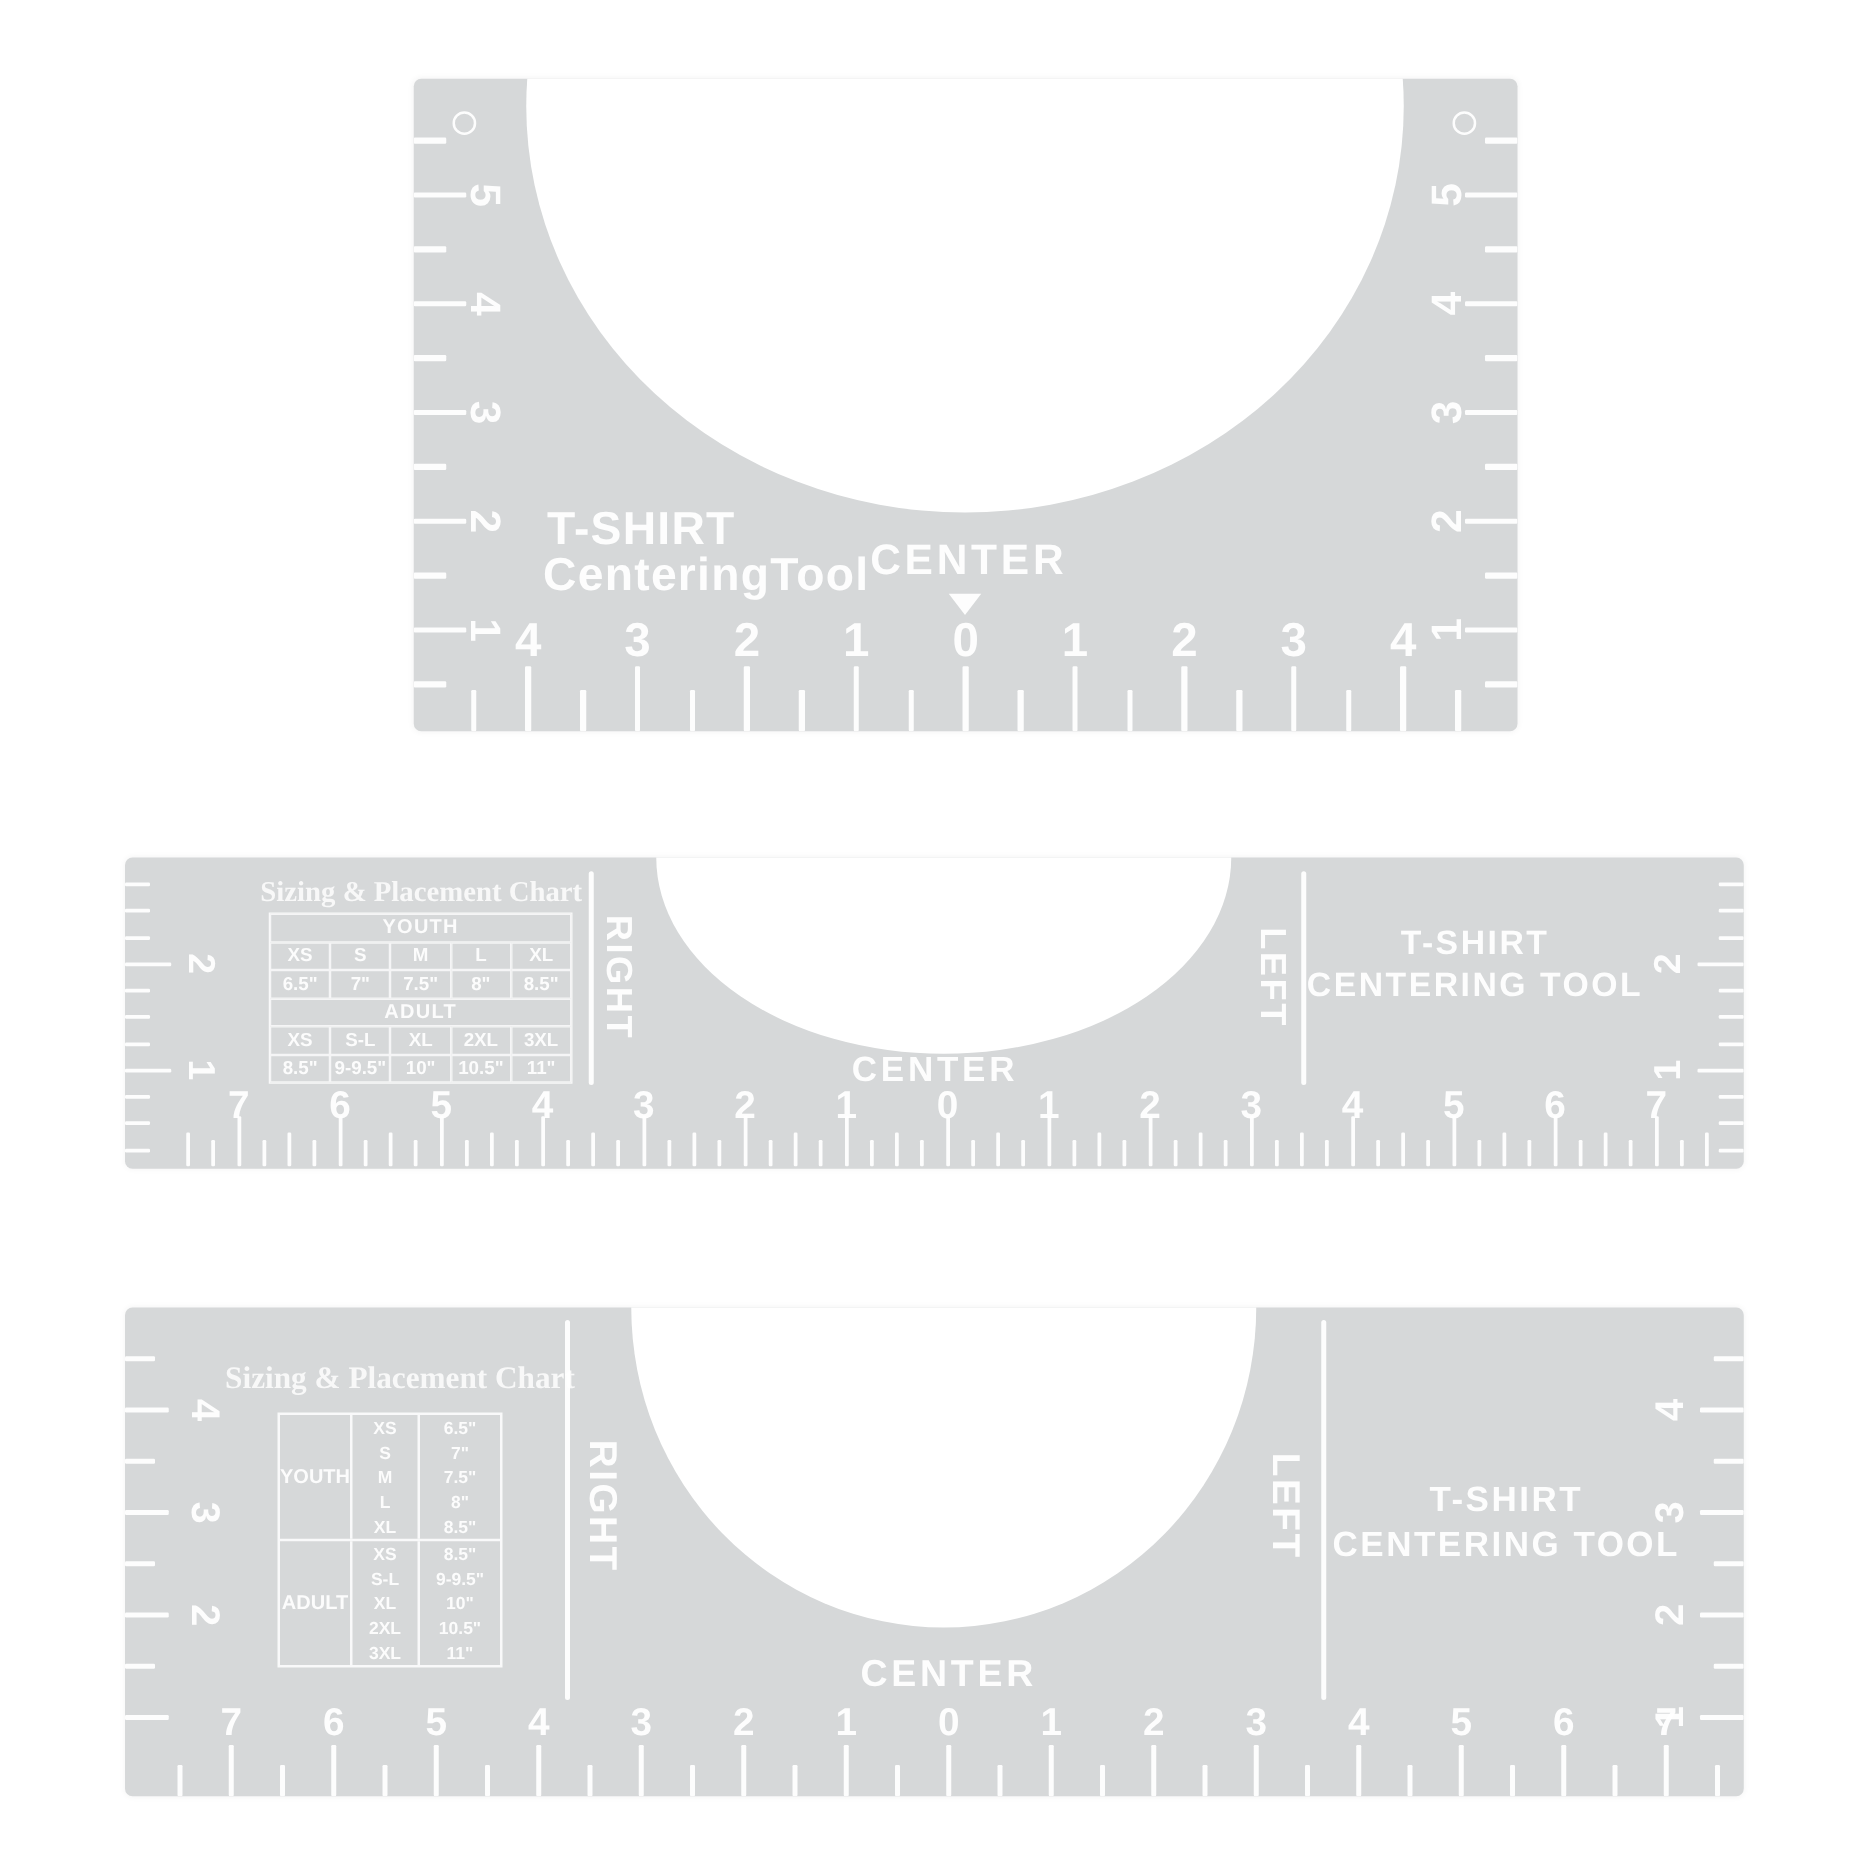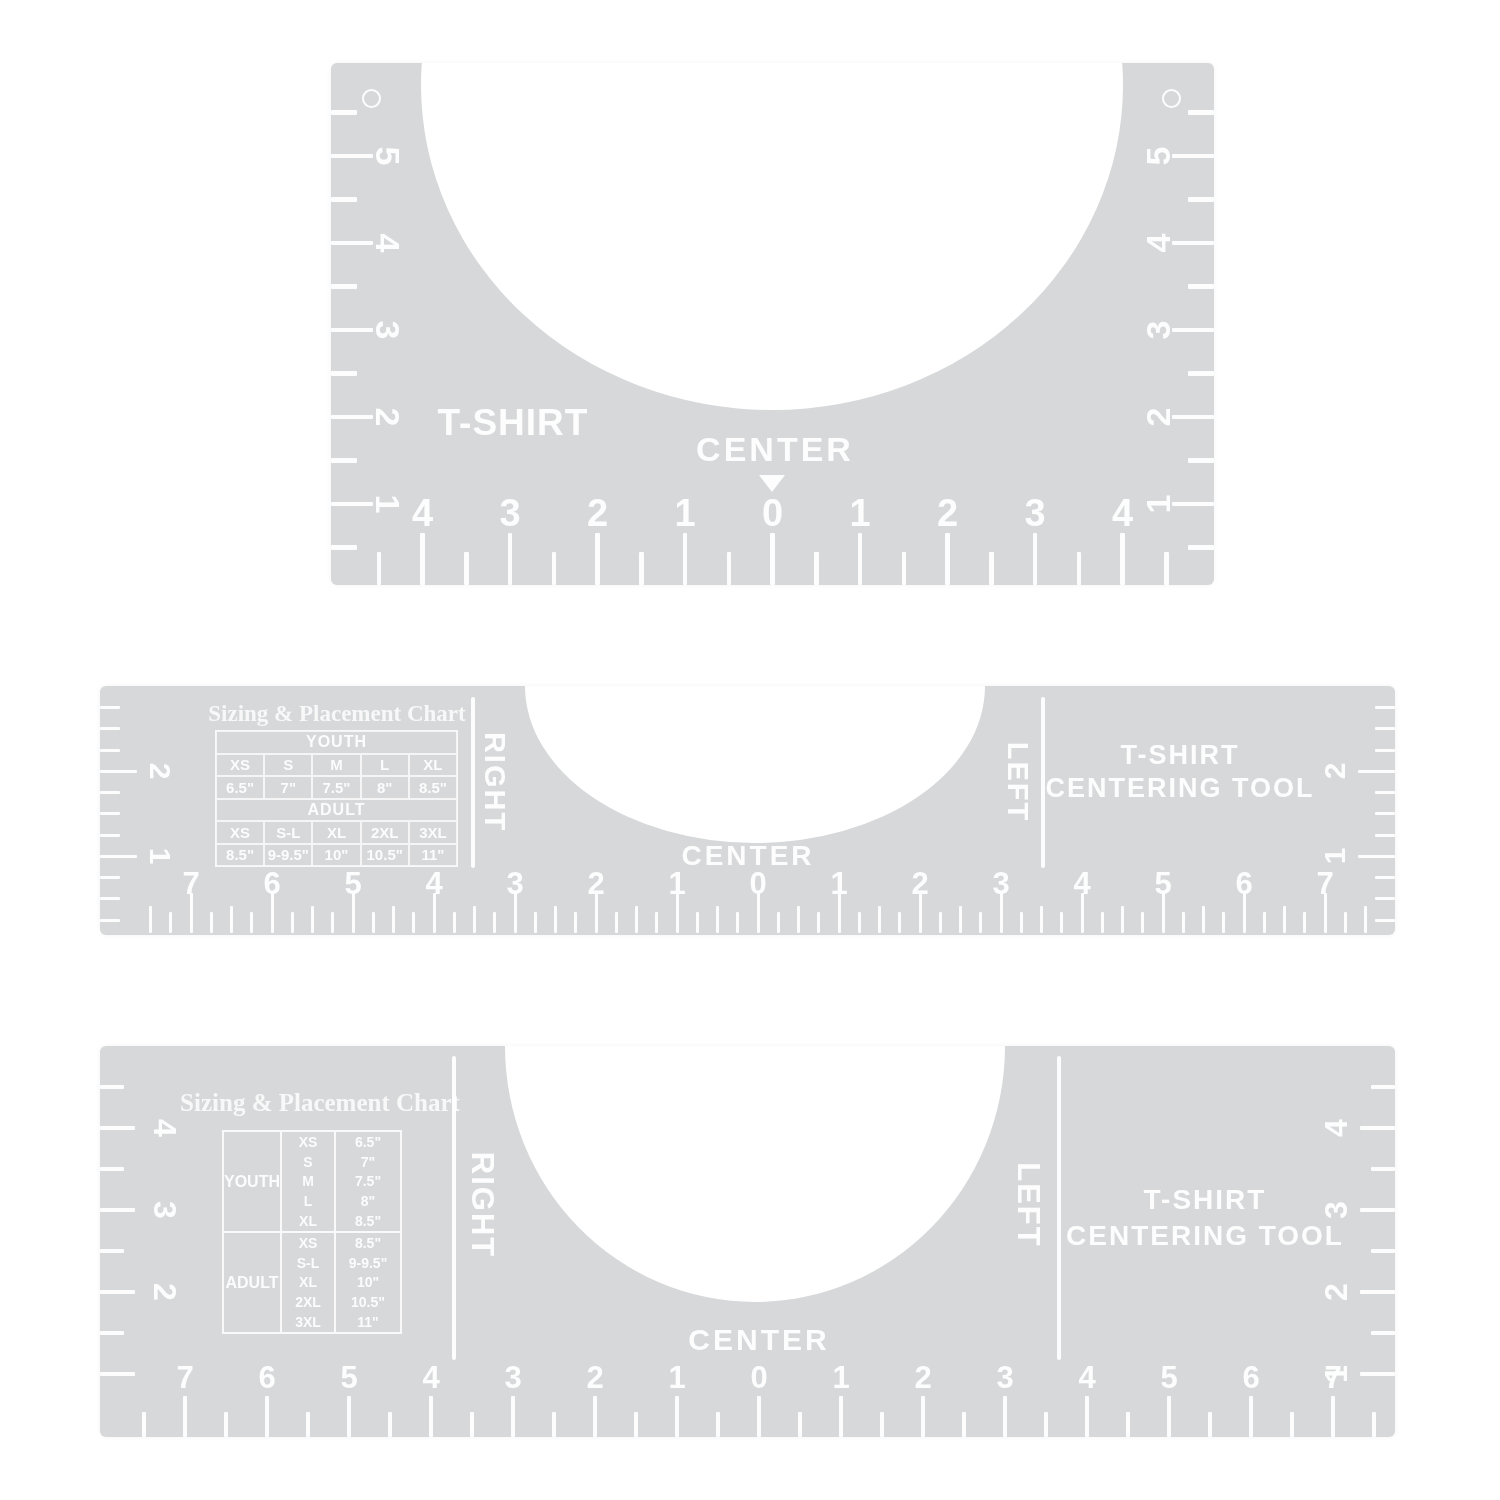--- a/index.html
+++ b/index.html
@@ -46,20 +46,21 @@
 <body>
 
 <div class="canvas">
 
   <div class="tool" id="t1" style="left:331px;top:63px;width:883px;height:522px;">
     <div class="cutout" style="left:90px;top:-303px;width:702px;height:650px;"></div>
     <div class="hole" style="left:31px;top:26px;"></div>
     <div class="hole" style="left:831px;top:26px;"></div>
 
     <div class="lbl mark" style="left:182px;top:360px;font-size:37px;letter-spacing:1px;">T-SHIRT</div>
+    <div class="lbl mark" style="left:234px;top:397px;font-size:37px;letter-spacing:1px;">CenteringTool</div>
 
     <div class="lbl mark" style="left:444px;top:386px;font-size:34px;letter-spacing:3px;">CENTER</div>
     <div class="tri" style="left:428px;top:412px;"></div>
   <div class="tick" style="top: 47.25px; width: 26px; height: 4.5px; left: 0px;"></div>
       <div class="tick" style="top: 90.75px; width: 42px; height: 4.5px; left: 0px;"></div>
       <div class="tick" style="top: 134.25px; width: 26px; height: 4.5px; left: 0px;"></div>
       <div class="tick" style="top: 177.75px; width: 42px; height: 4.5px; left: 0px;"></div>
       <div class="tick" style="top: 221.25px; width: 26px; height: 4.5px; left: 0px;"></div>
       <div class="tick" style="top: 264.75px; width: 42px; height: 4.5px; left: 0px;"></div>
       <div class="tick" style="top: 308.25px; width: 26px; height: 4.5px; left: 0px;"></div>

